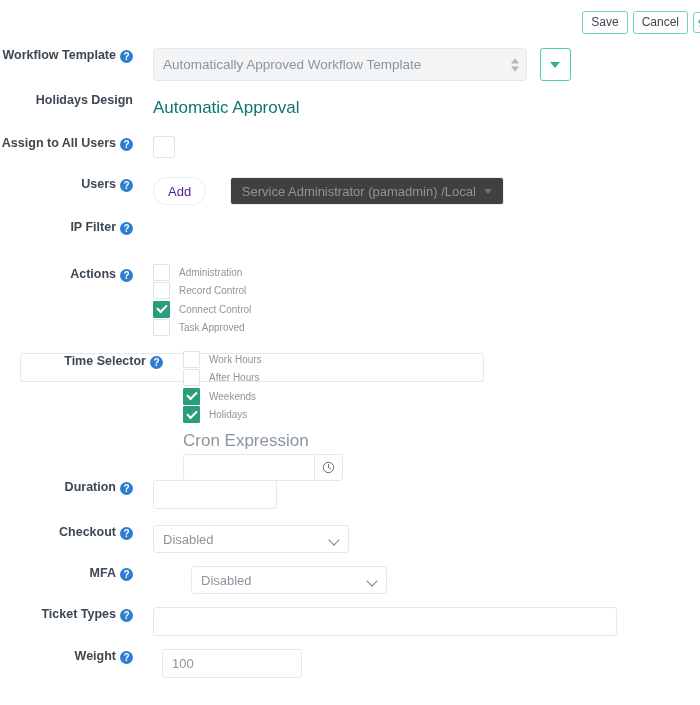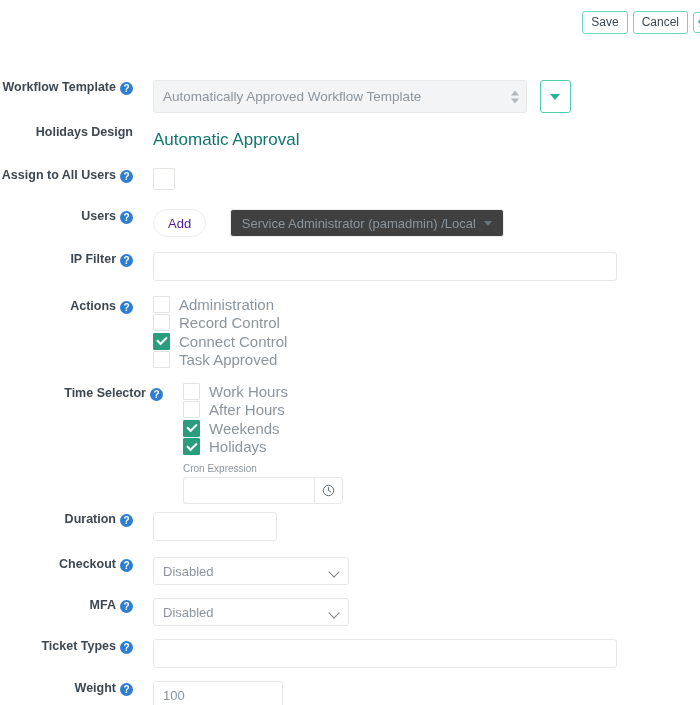--- a/index.html
+++ b/index.html
@@ -249,27 +249,27 @@
     content: "";
     display: block;
     width: 4px;
     height: 8px;
     border: solid #ffffff;
     border-width: 0 2px 2px 0;
     transform: rotate(45deg) translate(-1px, -1px);
   }
   .cb-label {
     margin-left: 9px;
-    font-size: 15px;
+    font-size: 10px;
     color: #8b959e;
     white-space: nowrap;
   }
 
   .sub-label {
-    font-size: 10px;
+    font-size: 17px;
     color: #8b959e;
     margin-top: 7px;
     margin-bottom: 3px;
   }
 
   .cron-group { display: flex; }
   .cron-input {
     width: 131px;
     height: 27px;
     border-right: none;
@@ -330,21 +330,21 @@
     <button class="tbtn-icon">
       <svg width="13" height="13" viewBox="0 0 16 16">
         <path d="M13.6 4.2A6.2 6.2 0 0 0 2.4 6.1h1.9L1.6 9.4 0 6.1h1.3A7.5 7.5 0 0 1 14.6 3.6z" fill="#2bb392"></path>
         <path d="M2.4 11.8A6.2 6.2 0 0 0 13.6 9.9h-1.9l2.7-3.3L16 9.9h-1.3a7.5 7.5 0 0 1-13.3 2.5z" fill="#2bb392"></path>
       </svg>
     </button>
   </div>
 
   <div class="form">
 
-    <div class="row" style="height:45px;margin-top:32px;">
+    <div class="row" style="height:45px;">
       <div class="label-cell">
         <span>Workflow Template</span><span class="help-icon">?</span>
       </div>
       <div class="field-cell">
         <span class="tpl-wrap">
           <input class="inp tpl-input" type="text" readonly="" value="Automatically Approved Workflow Template" style="">
           <span class="spinner">
             <span class="spin-up"></span>
             <span class="spin-dn"></span>
           </span>
@@ -379,21 +379,21 @@
       </div>
       <div class="field-cell">
         <button class="pill-btn">Add</button>
         <span class="user-select">
           <span>Service Administrator (pamadmin) /Local</span>
           <span class="caret-dark"></span>
         </span>
       </div>
     </div>
 
-    <div class="row" style="height:43px;">
+    <div class="row" style="height:43px;flex-direction:column;">
       <div class="label-cell">
         <span>IP Filter</span><span class="help-icon">?</span>
       </div>
       <div class="field-cell">
         <input class="inp wide-inp" type="text" value="" style="">
       </div>
     </div>
 
     <div class="row" style="height:87px;">
       <div class="label-cell" style="padding-top:4px;">
@@ -473,21 +473,21 @@
       <div class="field-cell">
         <span class="sel-wrap">
           <select class="sel">
             <option>Disabled</option>
           </select>
           <span class="sel-chev"></span>
         </span>
       </div>
     </div>
 
-    <div class="row" style="height:41px;">
+    <div class="row" style="height:41px;gap:38px;">
       <div class="label-cell">
         <span>MFA</span><span class="help-icon">?</span>
       </div>
       <div class="field-cell">
         <span class="sel-wrap">
           <select class="sel">
             <option>Disabled</option>
           </select>
           <span class="sel-chev"></span>
         </span>
@@ -501,18 +501,18 @@
       <div class="field-cell">
         <input class="inp wide-inp" type="text" value="" style="">
       </div>
     </div>
 
     <div class="row" style="height:42px;">
       <div class="label-cell">
         <span>Weight</span><span class="help-icon">?</span>
       </div>
       <div class="field-cell">
-        <input class="inp" style="width: 130px;" type="text" value="100">
+        <input class="inp" style="width: 140px; margin-left: 9px;" type="text" value="100">
       </div>
     </div>
 
   </div>
 </div>
 
 </body></html>

